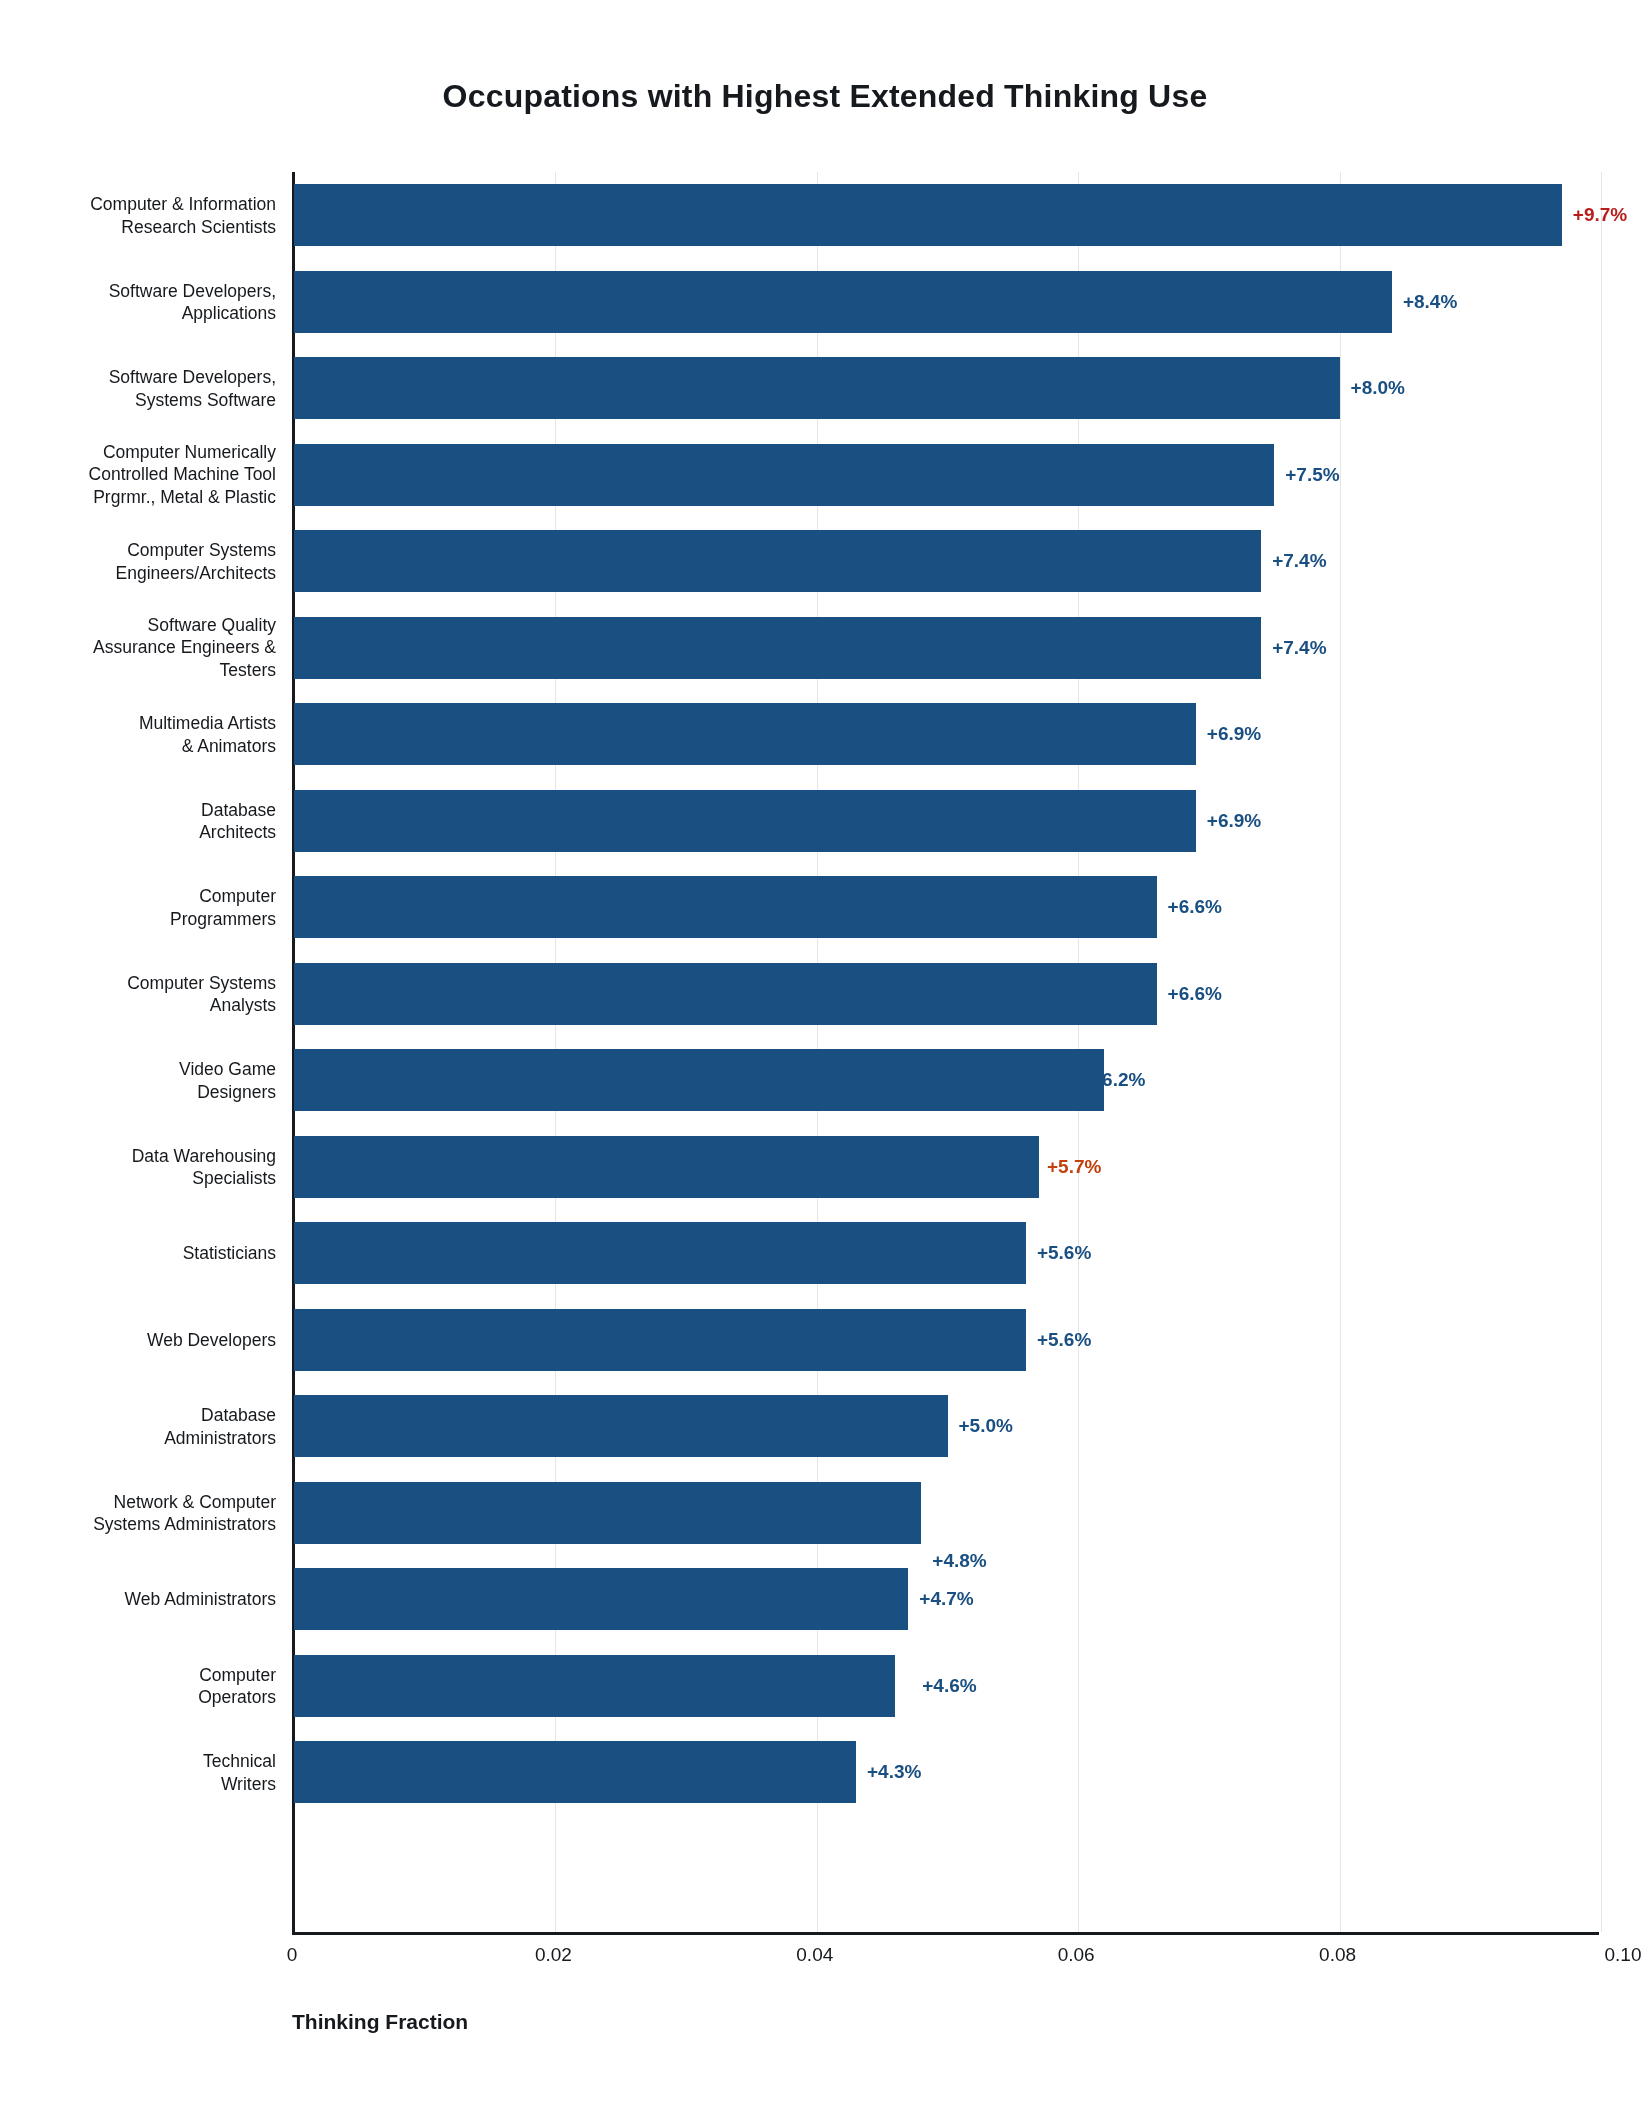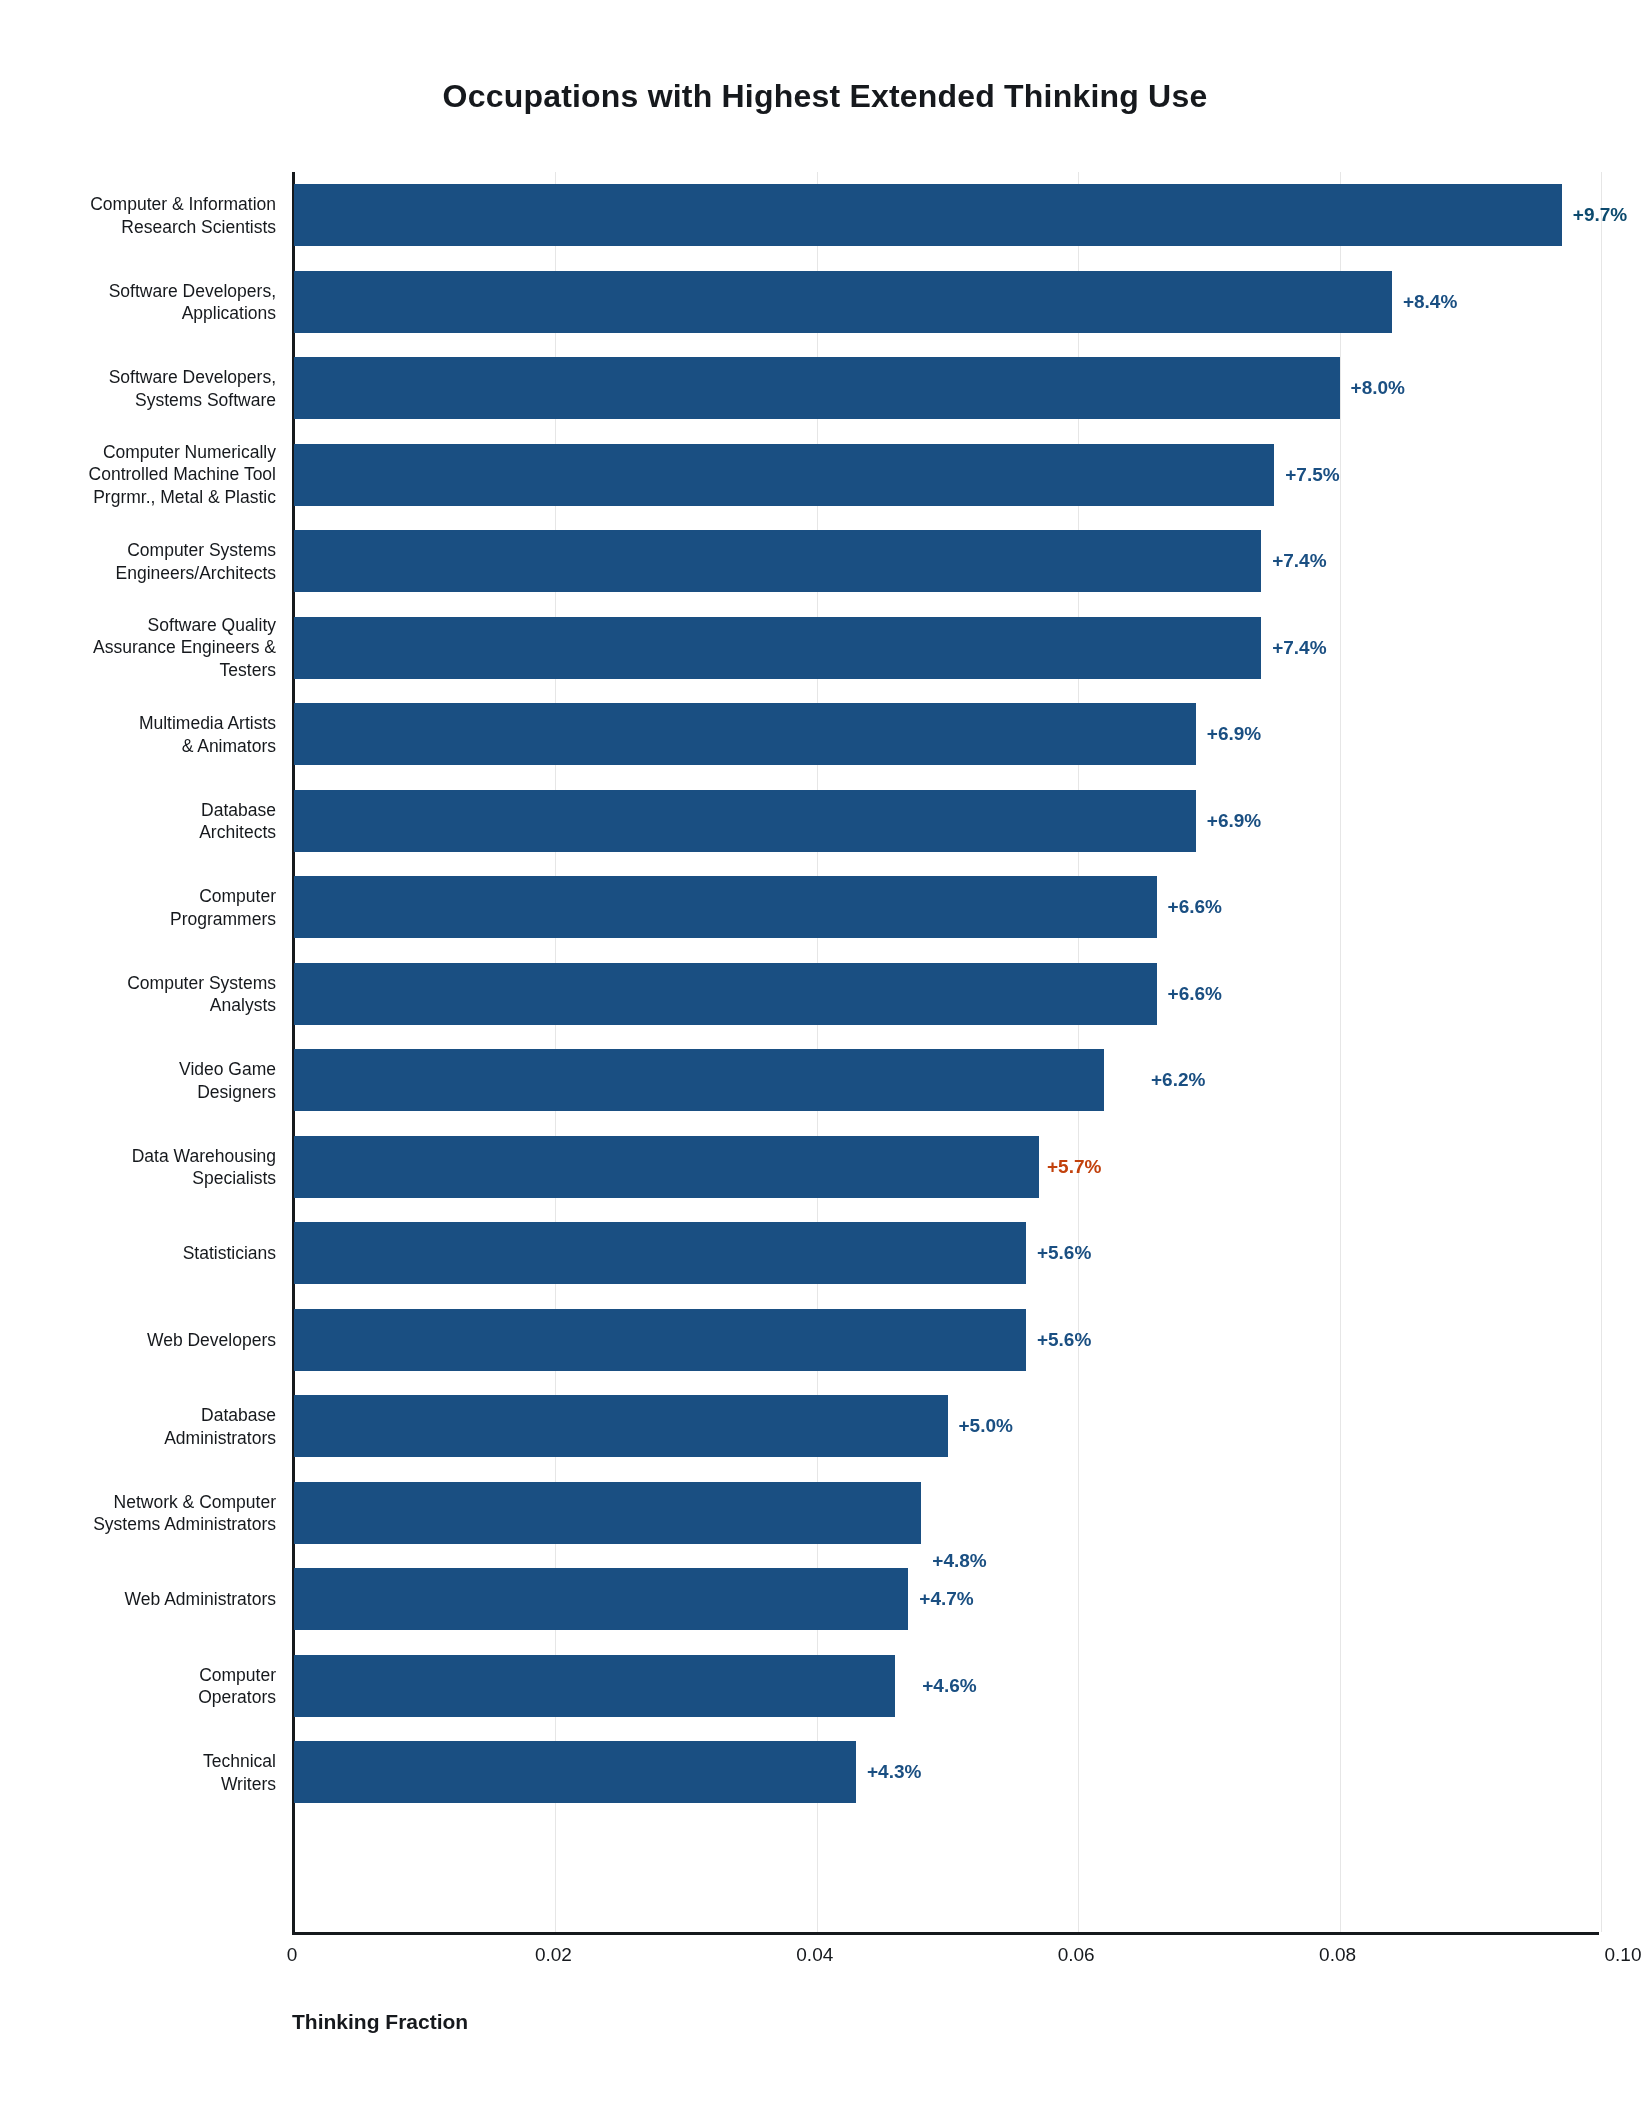--- a/index.html
+++ b/index.html
@@ -144,21 +144,21 @@
 
   <div class="axis-line-y"></div>
   <div class="axis-line-x"></div>
 
   <div class="rows" id="rows">
       <div class="row">
         <div class="row-label">Computer &amp; Information
 Research Scientists</div>
         <div class="bar-track">
           <div class="bar" style="width: 1267.79px; background: rgb(26, 79, 130);"></div>
-          <div class="bar-value" style="left: 1267.79px; color: #0c4a6e;">+9.7%</div>
+          <div class="bar-value" style="left: 1267.79px; color: #b91c1c;">+9.7%</div>
         </div>
       </div>
       <div class="row">
         <div class="row-label">Software Developers,
 Applications</div>
         <div class="bar-track">
           <div class="bar" style="width: 1097.88px; background: rgb(26, 79, 130);"></div>
           <div class="bar-value" style="left: 1097.88px; color: rgb(26, 79, 130);">+8.4%</div>
         </div>
       </div>
@@ -226,21 +226,21 @@
         <div class="bar-track">
           <div class="bar" style="width: 862.62px; background: rgb(26, 79, 130);"></div>
           <div class="bar-value" style="left: 862.62px; color: rgb(26, 79, 130);">+6.6%</div>
         </div>
       </div>
       <div class="row">
         <div class="row-label">Video Game
 Designers</div>
         <div class="bar-track">
           <div class="bar" style="width: 810.34px; background: rgb(26, 79, 130);"></div>
-          <div class="bar-value" style="left: 844px; color: rgb(26, 79, 130); padding-left: 13px;">+6.2%</div>
+          <div class="bar-value" style="left: 784px; color: rgb(26, 79, 130); padding-left: 13px;">+6.2%</div>
         </div>
       </div>
       <div class="row">
         <div class="row-label">Data Warehousing
 Specialists</div>
         <div class="bar-track">
           <div class="bar" style="width: 744.99px; background: rgb(26, 79, 130);"></div>
           <div class="bar-value" style="left: 744.99px; color: #c2410c; padding-left: 8px;">+5.7%</div>
         </div>
       </div>

